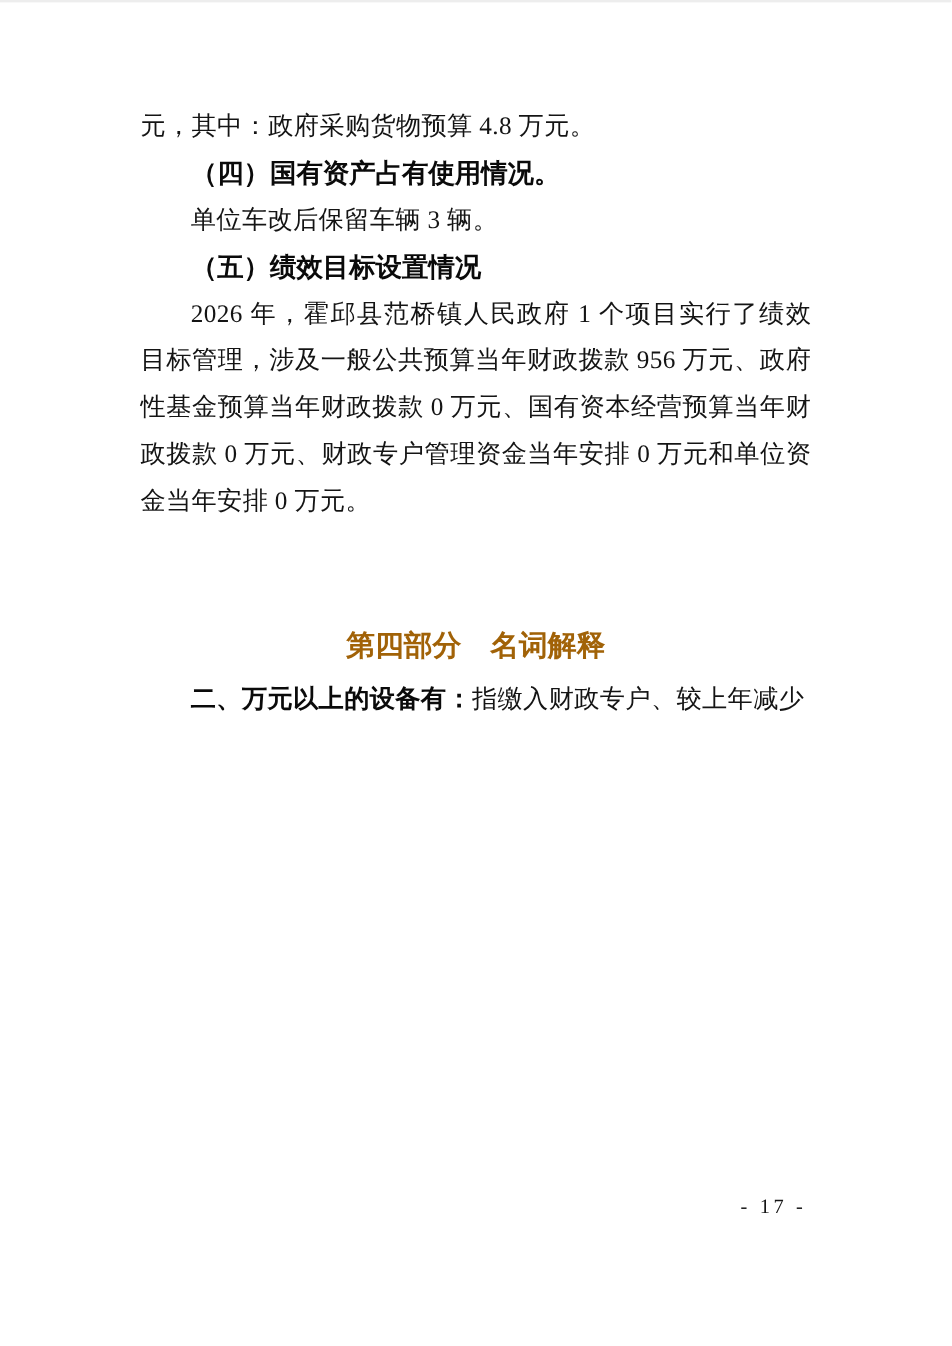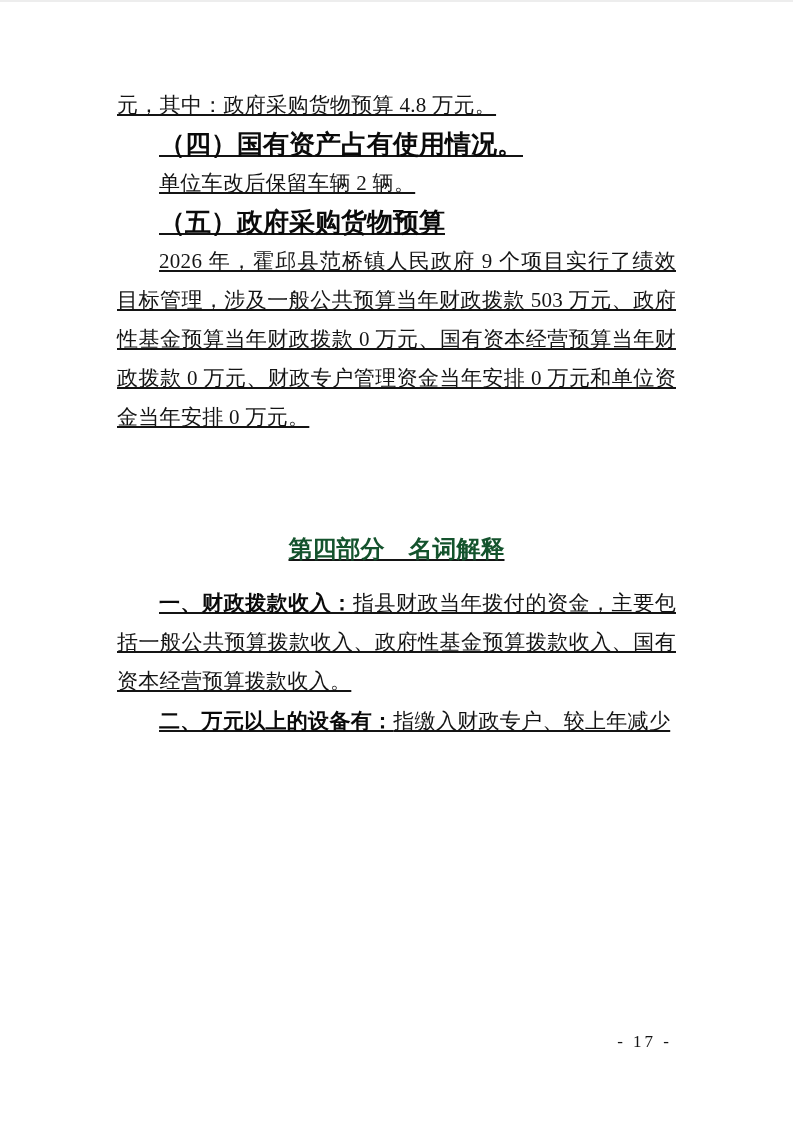--- a/index.html
+++ b/index.html
@@ -16,79 +16,77 @@
     font-family: "Liberation Serif", "DejaVu Serif", serif;
     color: #141414;
     border-top: 2px solid #ededed;
     box-sizing: border-box;
   }
   .content {
     position: absolute;
     left: 117px;
     top: 84px;
     width: 559px;
-    text-decoration: underline;
   }
   .para {
     margin: 0;
     font-size: 21px;
     line-height: 39px;
     text-align: justify;
     letter-spacing: 0.3px;
   }
   .para.indent {
     text-indent: 42px;
   }
   .h3 {
     margin: 0;
-    font-size: 26px;
+    font-size: 22px;
     line-height: 39px;
     font-weight: 700;
     font-family: "Liberation Sans", "DejaVu Sans", sans-serif;
     text-indent: 42px;
     color: #0a0a0a;
   }
   .h1 {
-    margin: 14px;
+    margin: 4px;
     font-size: 24px;
     line-height: 40px;
     font-weight: 700;
     font-family: "Liberation Sans", "DejaVu Sans", sans-serif;
     text-align: center;
     text-indent: 0;
-    color: #14532d;
+    color: #a16207;
   }
   .spacer {
     height: 78px;
   }
   .bold-lead {
     font-weight: 700;
     font-family: "Liberation Sans", "DejaVu Sans", sans-serif;
     color: #0a0a0a;
   }
   .page-number {
     position: absolute;
-    top: 1028px;
+    top: 992px;
     right: 121px;
     font-size: 17px;
     line-height: 24px;
     letter-spacing: 3px;
     font-family: "Liberation Serif", "DejaVu Serif", serif;
     color: #141414;
   }
 </style>
 </head>
 <body>
 
 <div class="page">
   <div class="content" id="doc">
       <p class="para"><span>元，其中：政府采购货物预算 4.8 万元。</span></p>
       <p class="h3"><span>（四）国有资产占有使用情况。</span></p>
-      <p class="para indent"><span>单位车改后保留车辆 2 辆。</span></p>
-      <p class="h3"><span>（五）政府采购货物预算</span></p>
-      <p class="para indent"><span>2026 年，霍邱县范桥镇人民政府 9 个项目实行了绩效目标管理，涉及一般公共预算当年财政拨款 503 万元、政府性基金预算当年财政拨款 0 万元、国有资本经营预算当年财政拨款 0 万元、财政专户管理资金当年安排 0 万元和单位资金当年安排 0 万元。</span></p>
+      <p class="para indent"><span>单位车改后保留车辆 3 辆。</span></p>
+      <p class="h3"><span>（五）绩效目标设置情况</span></p>
+      <p class="para indent"><span>2026 年，霍邱县范桥镇人民政府 1 个项目实行了绩效目标管理，涉及一般公共预算当年财政拨款 956 万元、政府性基金预算当年财政拨款 0 万元、国有资本经营预算当年财政拨款 0 万元、财政专户管理资金当年安排 0 万元和单位资金当年安排 0 万元。</span></p>
       <div class="spacer"></div>
       <p class="h1"><span>第四部分　名词解释</span></p>
-      <p class="para indent"><span class="bold-lead">一、财政拨款收入：</span><span>指县财政当年拨付的资金，主要包括一般公共预算拨款收入、政府性基金预算拨款收入、国有资本经营预算拨款收入。</span></p>
       <p class="para indent"><span class="bold-lead">二、万元以上的设备有：</span><span>指缴入财政专户、较上年减少</span></p>
     </div>
   <div class="page-number">- 17 -</div>
 </div>
 
 </body></html>

